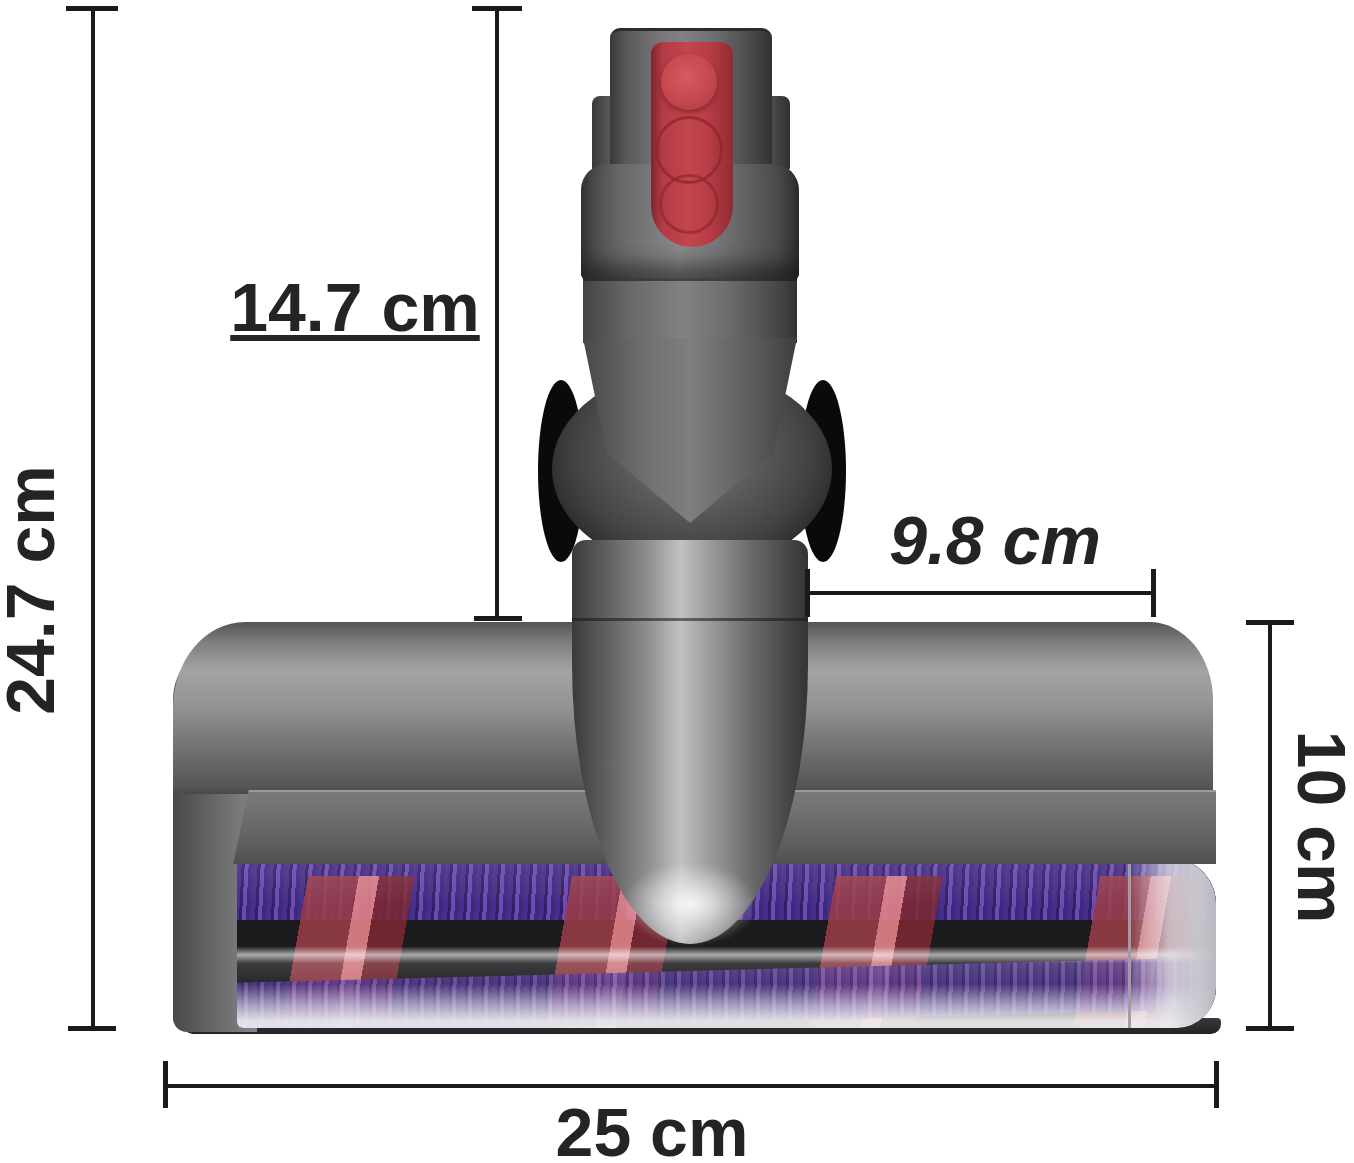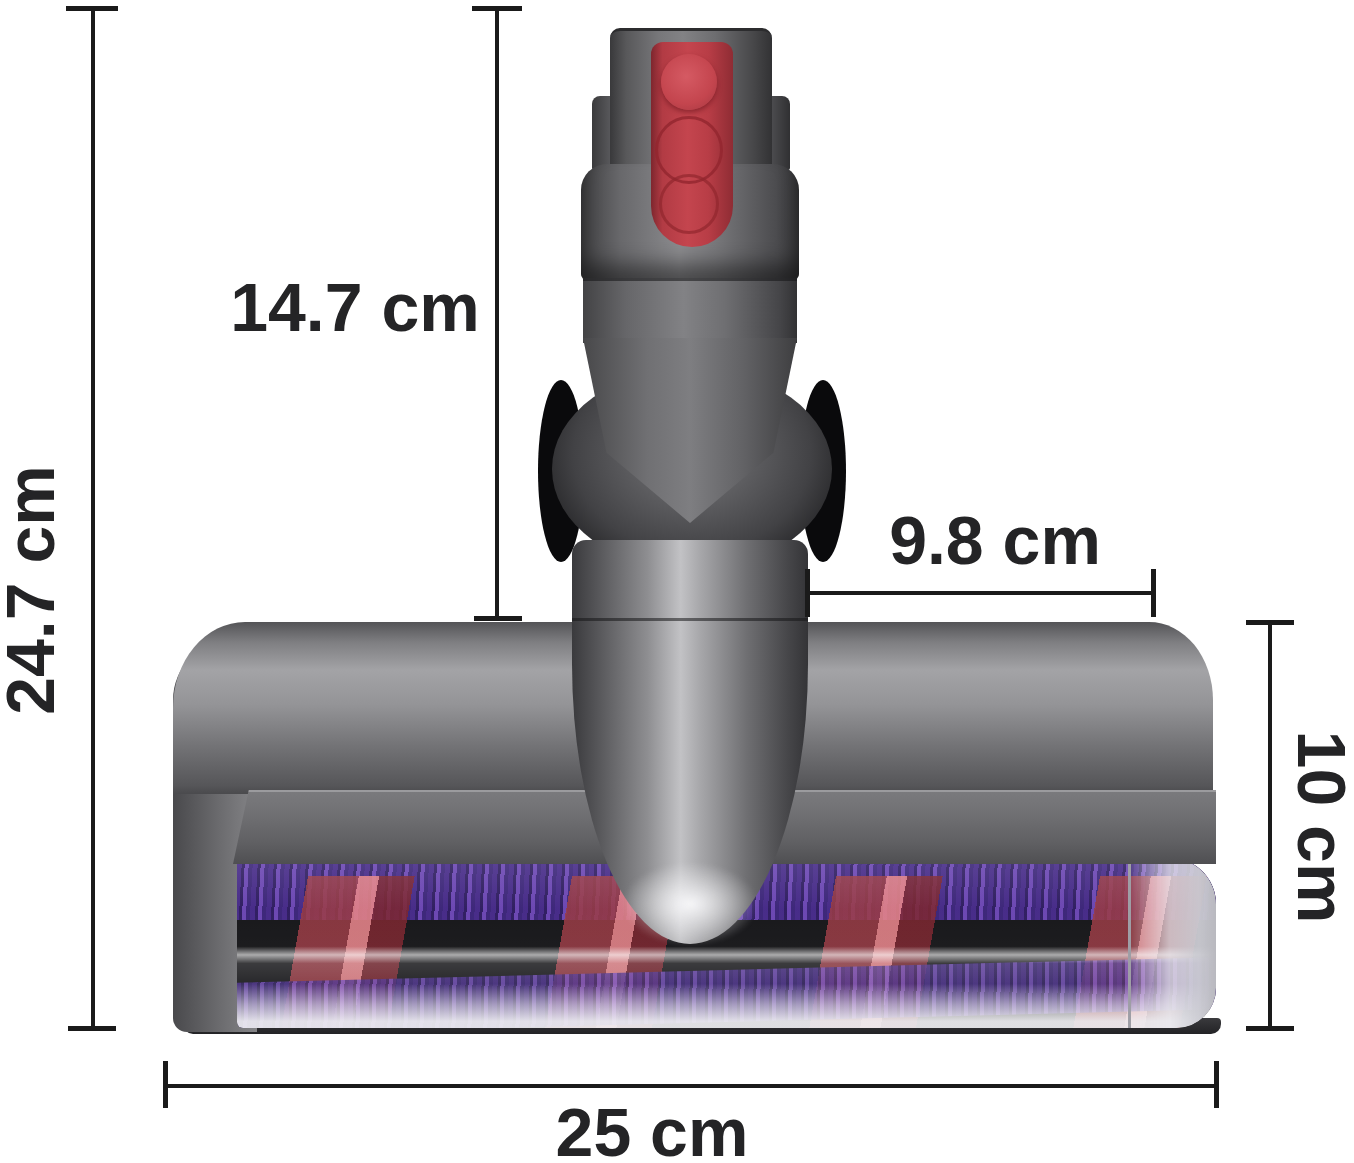--- a/index.html
+++ b/index.html
@@ -113,26 +113,26 @@
   </div>
 
   <div class="dim-line" style="left:91px;top:8px;width:4px;height:1022px;"></div>
   <div class="dim-line" style="left:66px;top:6px;width:52px;height:5px;"></div>
   <div class="dim-line" style="left:68px;top:1026px;width:48px;height:5px;"></div>
   <div class="dim-label rot-ccw" style="left:-170px;top:555px;width:400px;">24.7 cm</div>
 
   <div class="dim-line" style="left:495px;top:8px;width:4px;height:612px;"></div>
   <div class="dim-line" style="left:472px;top:6px;width:50px;height:5px;"></div>
   <div class="dim-line" style="left:474px;top:616px;width:48px;height:5px;"></div>
-  <div class="dim-label" style="left:155px;top:272px;width:400px;">14.7 cm</div>
+  <div class="dim-label" style="left:155px;top:272px;width:400px;text-decoration:underline;">14.7 cm</div>
 
   <div class="dim-line" style="left:807px;top:591px;width:348px;height:4px;"></div>
   <div class="dim-line" style="left:805px;top:569px;width:5px;height:48px;"></div>
   <div class="dim-line" style="left:1151px;top:569px;width:5px;height:48px;"></div>
-  <div class="dim-label" style="left:795px;top:505px;width:400px;">9.8 cm</div>
+  <div class="dim-label" style="left:795px;top:505px;width:400px;font-style:italic;">9.8 cm</div>
 
   <div class="dim-line" style="left:1268px;top:622px;width:4px;height:407px;"></div>
   <div class="dim-line" style="left:1246px;top:620px;width:48px;height:5px;"></div>
   <div class="dim-line" style="left:1246px;top:1026px;width:48px;height:5px;"></div>
   <div class="dim-label rot-cw" style="left:1172px;top:792px;width:300px;">10 cm</div>
 
   <div class="dim-line" style="left:165px;top:1084px;width:1052px;height:4px;"></div>
   <div class="dim-line" style="left:163px;top:1061px;width:5px;height:47px;"></div>
   <div class="dim-line" style="left:1214px;top:1061px;width:5px;height:47px;"></div>
   <div class="dim-label" style="left:452px;top:1097px;width:400px;">25 cm</div>

